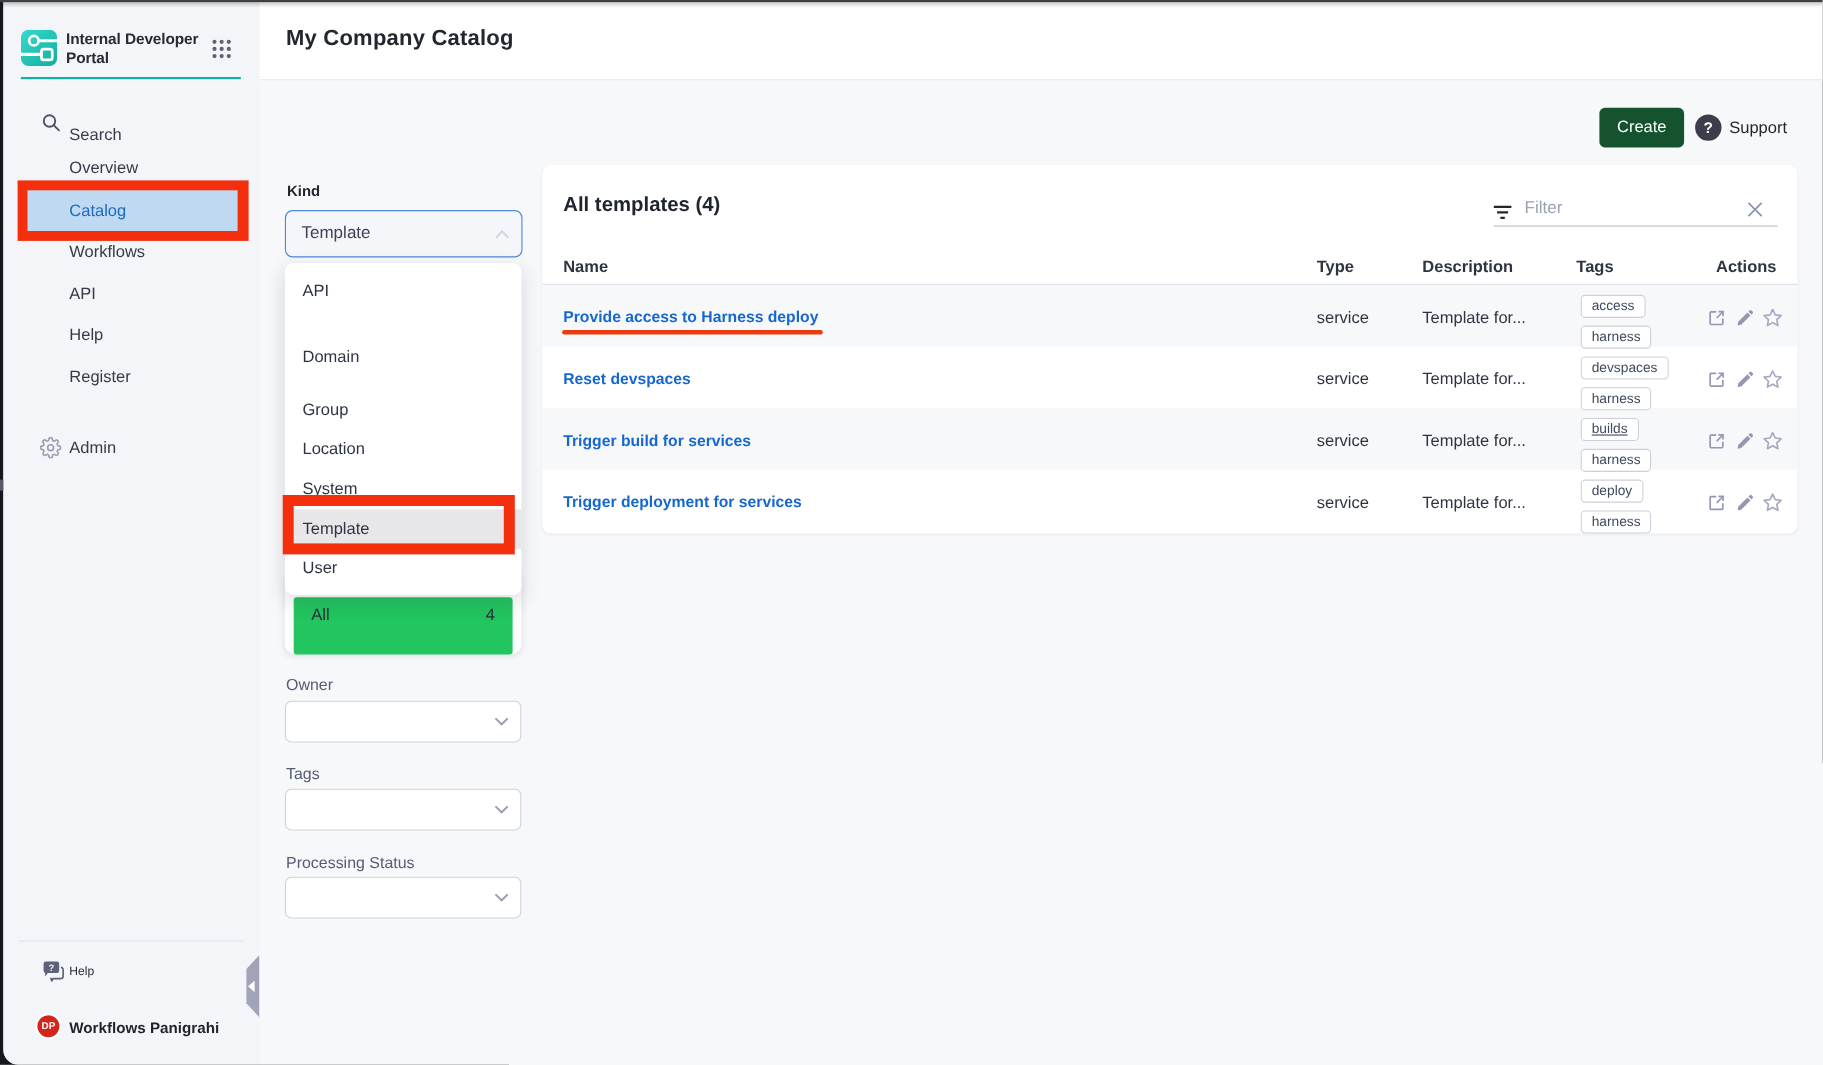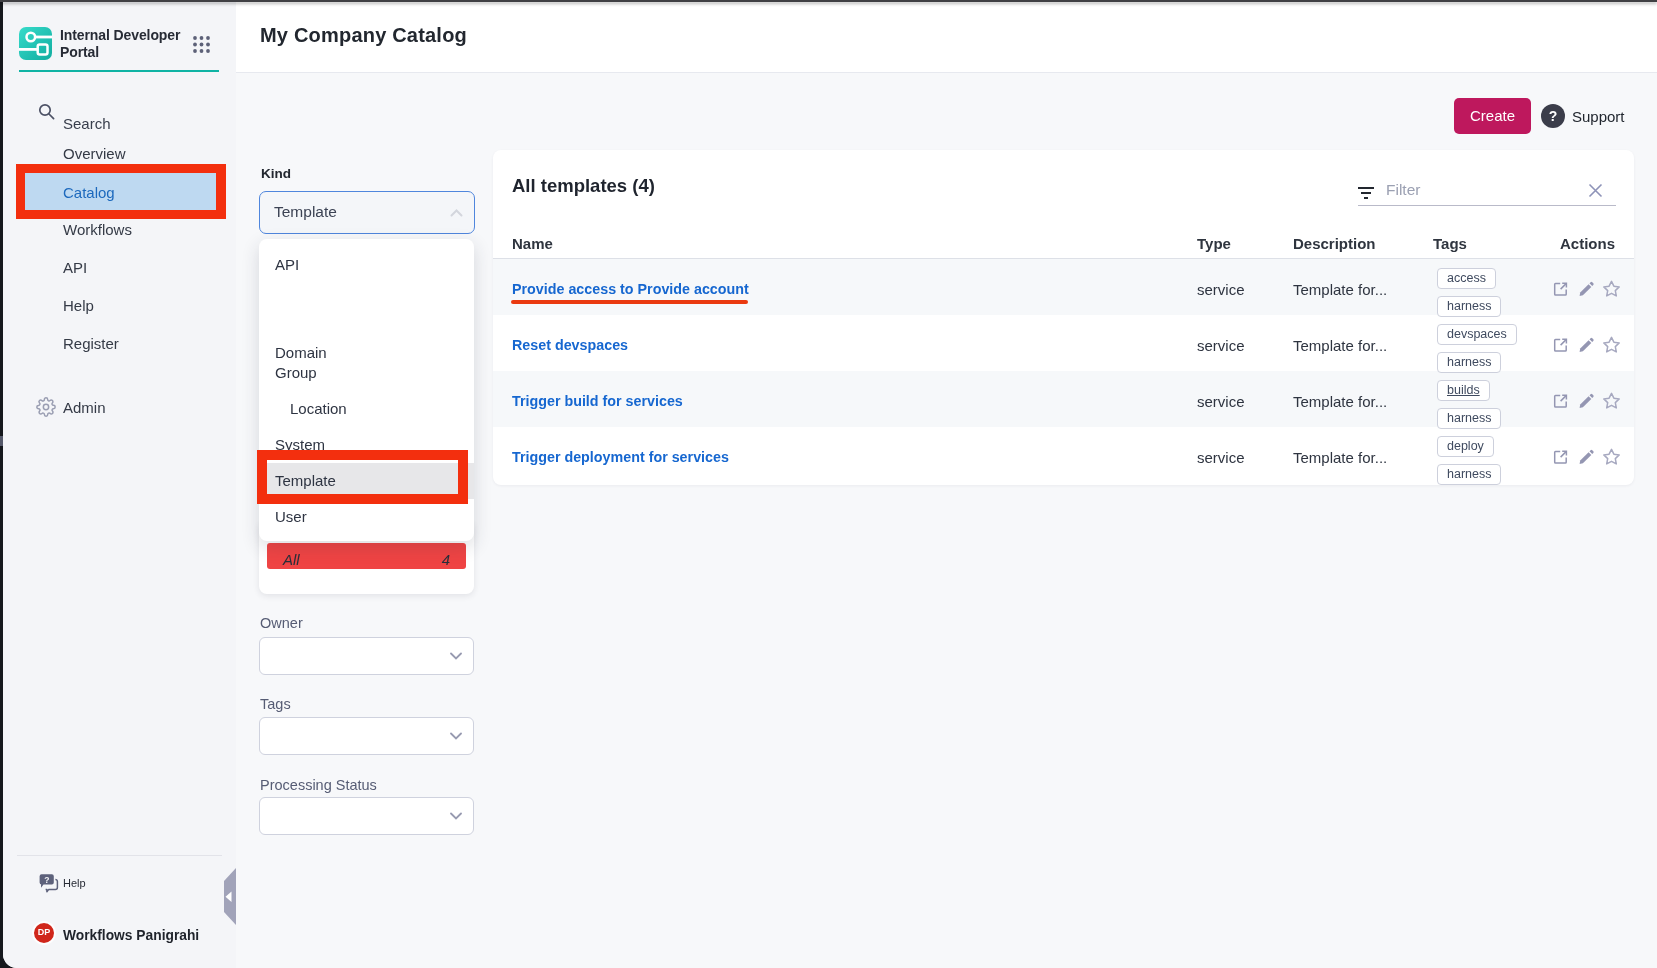--- a/index.html
+++ b/index.html
@@ -95,43 +95,43 @@
     <svg class="abs" style="left:218px;top:868px" width="15" height="57" viewBox="0 0 15 57">
       <path d="M15 0 L3 13 L3 44 L15 57 Z" fill="#a1a3b9"></path>
       <path d="M10.5 23.5 L10.5 34 L4.5 28.7 Z" fill="#ffffff"></path>
     </svg>
   </div>
   <div id="main"></div>
   <div id="topbar">
       <div id="title">My Company Catalog</div>
     </div>
 
-  <div class="abs" style="left:1451px;top:98px;width:77px;height:36px;background:#be185d;border-radius:5px;color:#fff;font-size:15px;text-align:center;line-height:36px;">Create</div>
+  <div class="abs" style="left:1451px;top:98px;width:77px;height:36px;background:#14532d;border-radius:5px;color:#fff;font-size:15px;text-align:center;line-height:36px;">Create</div>
   <div class="abs" style="left:1538px;top:104px;width:24px;height:24px;border-radius:50%;background:#3b3d4a;color:#fff;font-size:14px;font-weight:bold;text-align:center;line-height:24px;">?</div>
   <div class="abs" style="left:1569px;top:108px;font-size:15px;color:#22272f;">Support</div>
 
   <div class="abs" style="left:258px;top:166px;font-size:13.5px;font-weight:bold;color:#22272f;">Kind</div>
   <div class="abs" style="left:256px;top:191px;width:216px;height:43px;background:#f4f6f9;border:1.5px solid #4f86dd;border-radius:7px;">
     <div class="abs" style="left:14px;top:11px;font-size:15.5px;color:#3c4354;">Template</div>
     <svg class="abs" style="right:11px;top:17px" width="13" height="8" viewBox="0 0 13 8">
         <path d="M1.5 6.5 L6.5 1.5 L11.5 6.5" fill="none" stroke="#d3d6dd" stroke-width="2" stroke-linecap="round"></path>
       </svg>
   </div>
 
   <div class="abs" style="left:256px;top:520px;width:215px;height:74px;background:#fff;border-radius:8px;box-shadow:0 2px 6px rgba(40,41,61,.10);"></div>
-  <div class="abs" style="left:264px;top:543px;width:199px;height:26px;background:#ef4444;border-radius:3px;font-style:italic;">
+  <div class="abs" style="left:264px;top:543px;width:199px;height:52px;background:#22c55e;border-radius:3px;">
     <div class="abs" style="left:16px;top:8px;font-size:15px;color:#2a2f3a;">All</div>
     <div class="abs" style="right:16px;top:8px;font-size:15px;color:#2a2f3a;">4</div>
   </div>
 
   <div class="abs" style="left:256px;top:239px;width:215px;height:302px;background:#fff;border-radius:8px;box-shadow:0 6px 18px rgba(40,41,61,.16);overflow:hidden;">
     <div class="mi" style="top:8px;">API</div>
-    <div class="mi" style="top:96px;">Domain</div>
+    <div class="mi" style="top:68px;">Domain</div>
     <div class="mi" style="top:116px;">Group</div>
-    <div class="mi" style="top:152px;margin-left:15px;">Location</div>
+    <div class="mi" style="top:152px;">Location</div>
     <div class="mi" style="top:188px;">System</div>
     <div class="mi" style="top:224px;background:#e7e7e9;">Template</div>
     <div class="mi" style="top:260px;">User</div>
   </div>
   <div class="abs" style="left:254px;top:450px;width:211px;height:54px;border:10px solid #f32f0e;"></div>
 
   <div class="flabel" style="left:257px;top:615px;">Owner</div>
   <div class="fselect" style="left:256px;top:637px;">
       <svg class="abs" style="right:11px;top:14px" width="12" height="8" viewBox="0 0 12 8">
         <path d="M1 1.5 L6 6.5 L11 1.5" fill="none" stroke="#979ab0" stroke-width="1.8" stroke-linecap="round"></path>
@@ -181,21 +181,21 @@
 
     <div class="th" style="left:19px;">Name</div>
     <div class="th" style="left:704px;">Type</div>
     <div class="th" style="left:800px;">Description</div>
     <div class="th" style="left:940px;">Tags</div>
     <div class="th" style="left:1067px;">Actions</div>
     <div class="abs" style="left:0;top:108px;width:1141px;height:1px;background:#dde0e7;z-index:4;"></div>
 
     <div class="row" style="top:109px;background:#f6f8fa;"></div>
     <div class="row" style="top:221px;background:#f6f8fa;"></div>
-    <div class="lnk" style="top:139px;">Provide access to Provide account</div>
+    <div class="lnk" style="top:139px;">Provide access to Harness deploy</div>
     <div class="abs" style="left:18px;top:149.5px;width:237px;height:4px;background:#ea3a10;border-radius:2px;"></div>
     <div class="lnk" style="top:195px;">Reset devspaces</div>
     <div class="lnk" style="top:251px;">Trigger build for services</div>
     <div class="lnk" style="top:307px;">Trigger deployment for services</div>
     <div class="svc" style="top:139px;">service</div>
     <div class="svc" style="top:195px;">service</div>
     <div class="svc" style="top:251px;">service</div>
     <div class="svc" style="top:307px;">service</div>
     <div class="dsc" style="top:139px;">Template for...</div>
     <div class="dsc" style="top:195px;">Template for...</div>

